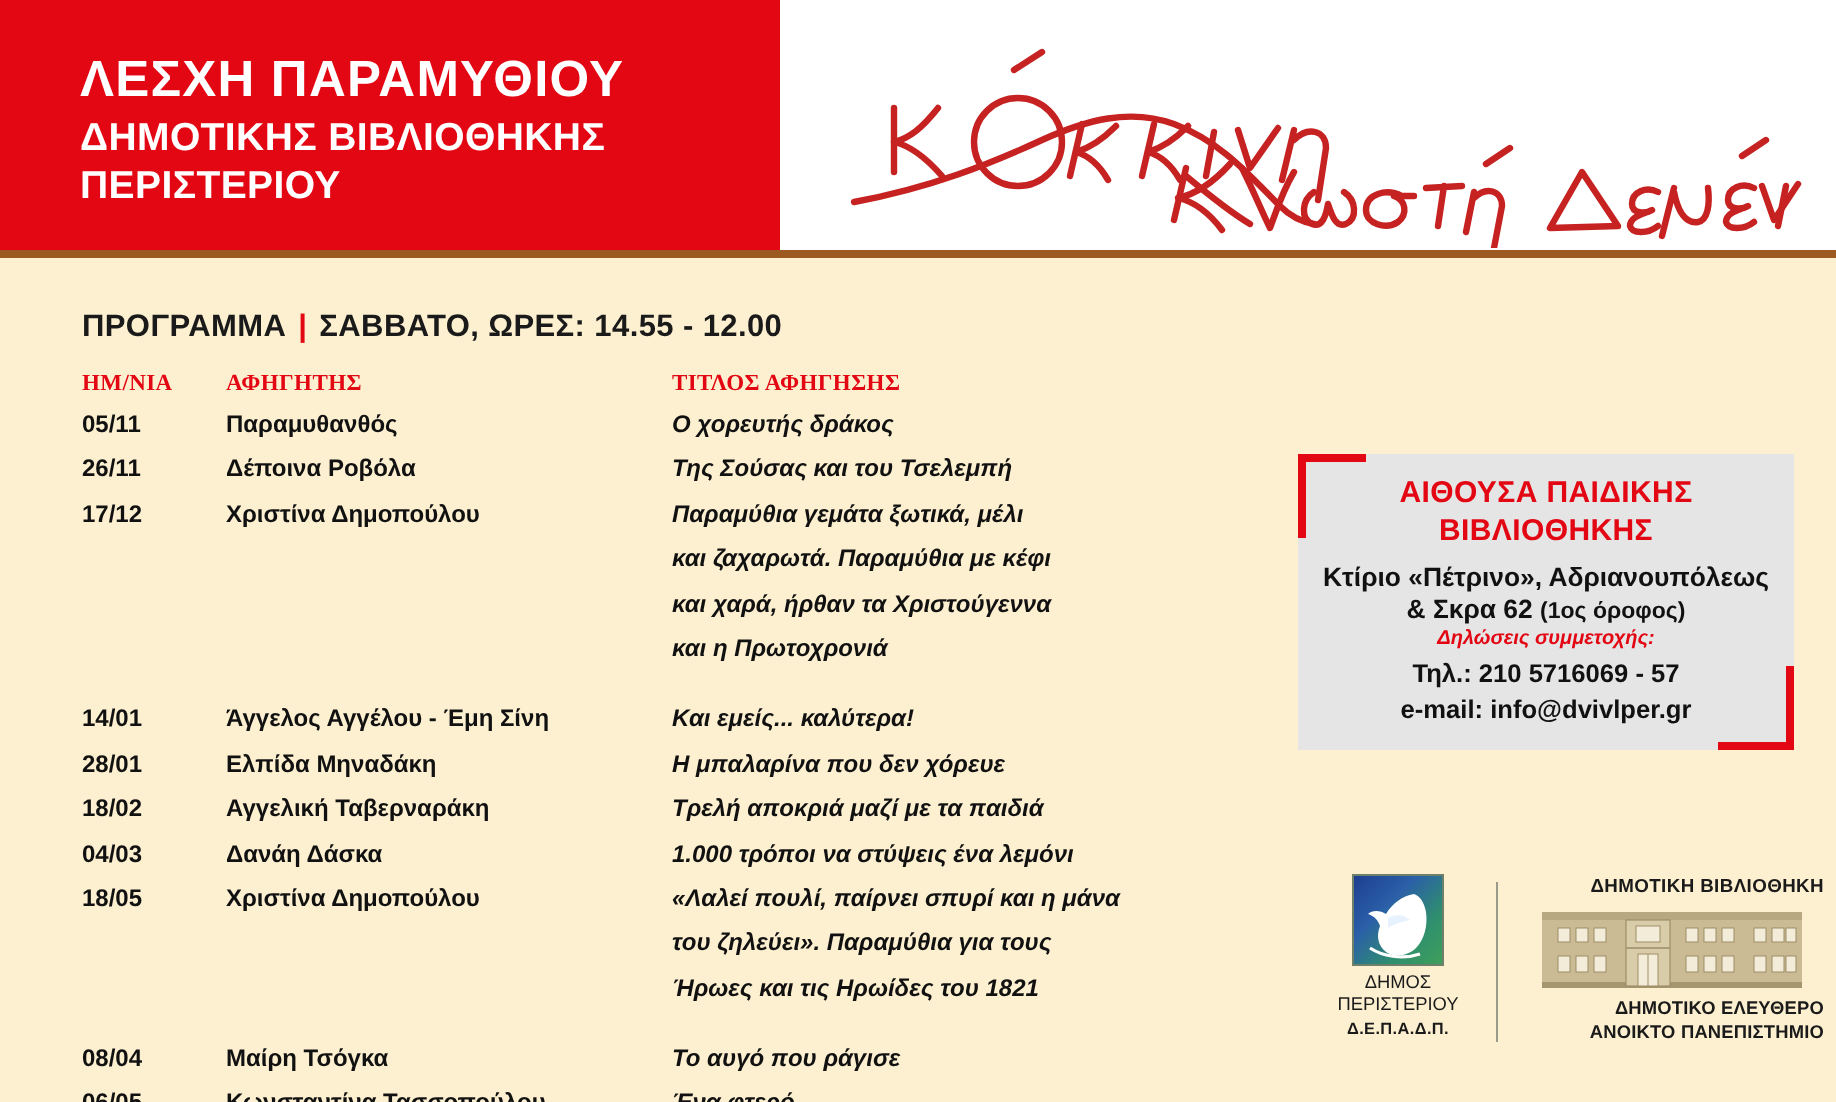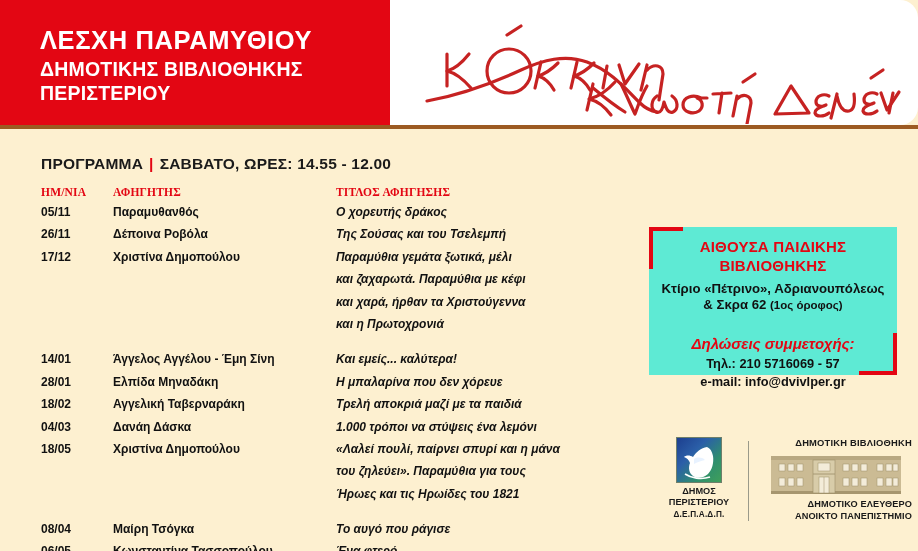--- a/index.html
+++ b/index.html
@@ -13,21 +13,20 @@
     position: relative;
   }
 
   
   .header {
     position: absolute;
     top: 0; left: 0;
     width: 918px;
     height: 125px;
     background: #ffffff;
-    border-radius: 18px;
   }
   .header-red-block {
     position: absolute;
     top: 0; left: 0;
     width: 390px;
     height: 125px;
     background: #e30613;
   }
   .header-title {
     position: absolute;
@@ -115,21 +114,21 @@
   }
   .row-gap { height: 13px; }
 
   
   .infobox {
     position: absolute;
     left: 649px;
     top: 227px;
     width: 248px;
     height: 148px;
-    background: #5eead4;
+    background: #e5e5e5;
   }
   .infobox .bracket-tl {
     position: absolute;
     left: 0; top: 0;
     width: 34px; height: 42px;
     border-left: 4px solid #e30613;
     border-top: 4px solid #e30613;
   }
   .infobox .bracket-br {
     position: absolute;
@@ -155,22 +154,22 @@
     color: #111111;
     font-weight: bold;
     font-size: 13.2px;
     margin-top: 5px;
   }
   .ib-addr .floor { font-size: 11.5px; font-weight: bold; }
   .ib-decl {
     color: #e30613;
     font-weight: bold;
     font-style: italic;
-    font-size: 15px;
-    margin-top: 21px;
+    font-size: 10px;
+    margin-top: 0;
   }
   .ib-tel, .ib-mail {
     color: #111111;
     font-weight: bold;
     font-size: 12.8px;
     margin-top: 2px;
   }
 
   
   .footer-logos {
@@ -190,21 +189,21 @@
     width: 46px; height: 46px;
     margin: 0 auto;
     position: relative;
     background: linear-gradient(135deg, #1d3f8f 0%, #2b5fa8 35%, #2f8f6e 70%, #3f9f5a 100%);
     border: 1px solid #6e7f6a;
     overflow: hidden;
   }
   .dove-mark svg { position: absolute; left: 0; top: 0; }
   .logo-caption1 {
     font-size: 9.2px;
-    font-weight: bold;
+    font-weight: normal;
     color: #1a1a1a;
     line-height: 1.2;
     margin-top: 3px;
   }
   .logo-caption2 {
     font-size: 8.2px;
     font-weight: bold;
     color: #1a1a1a;
     margin-top: 2px;
     letter-spacing: 0.2px;

